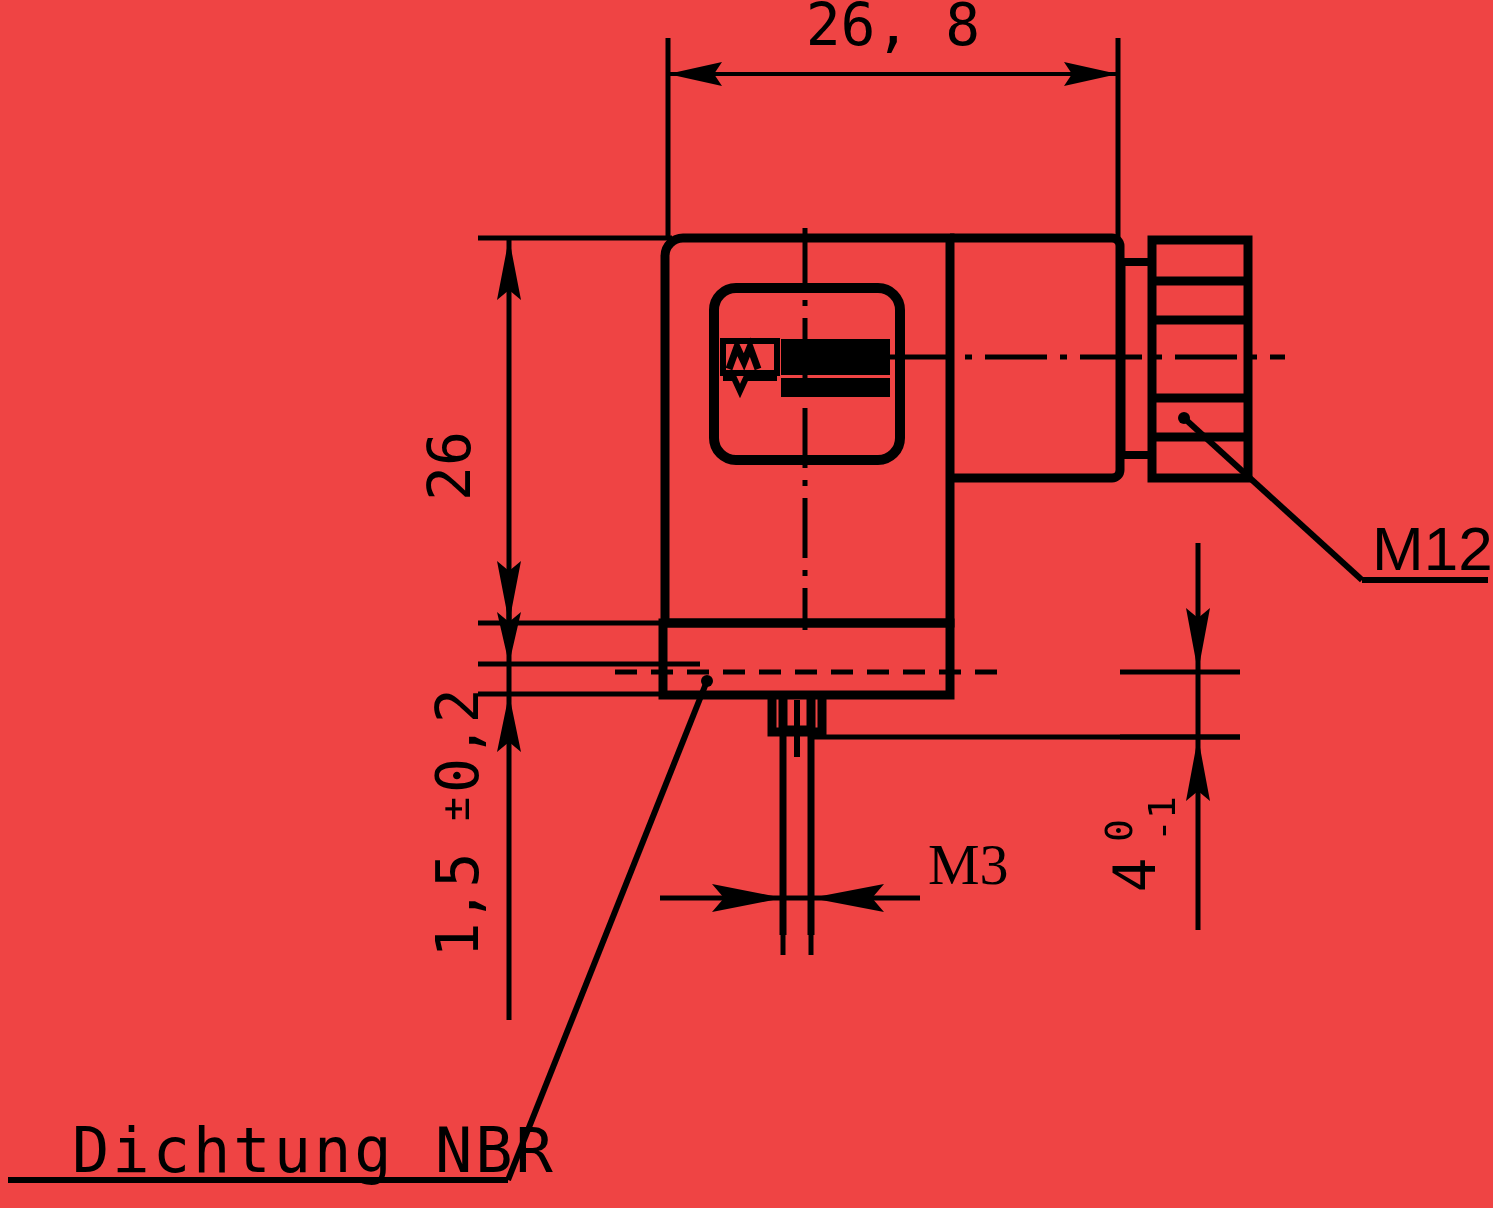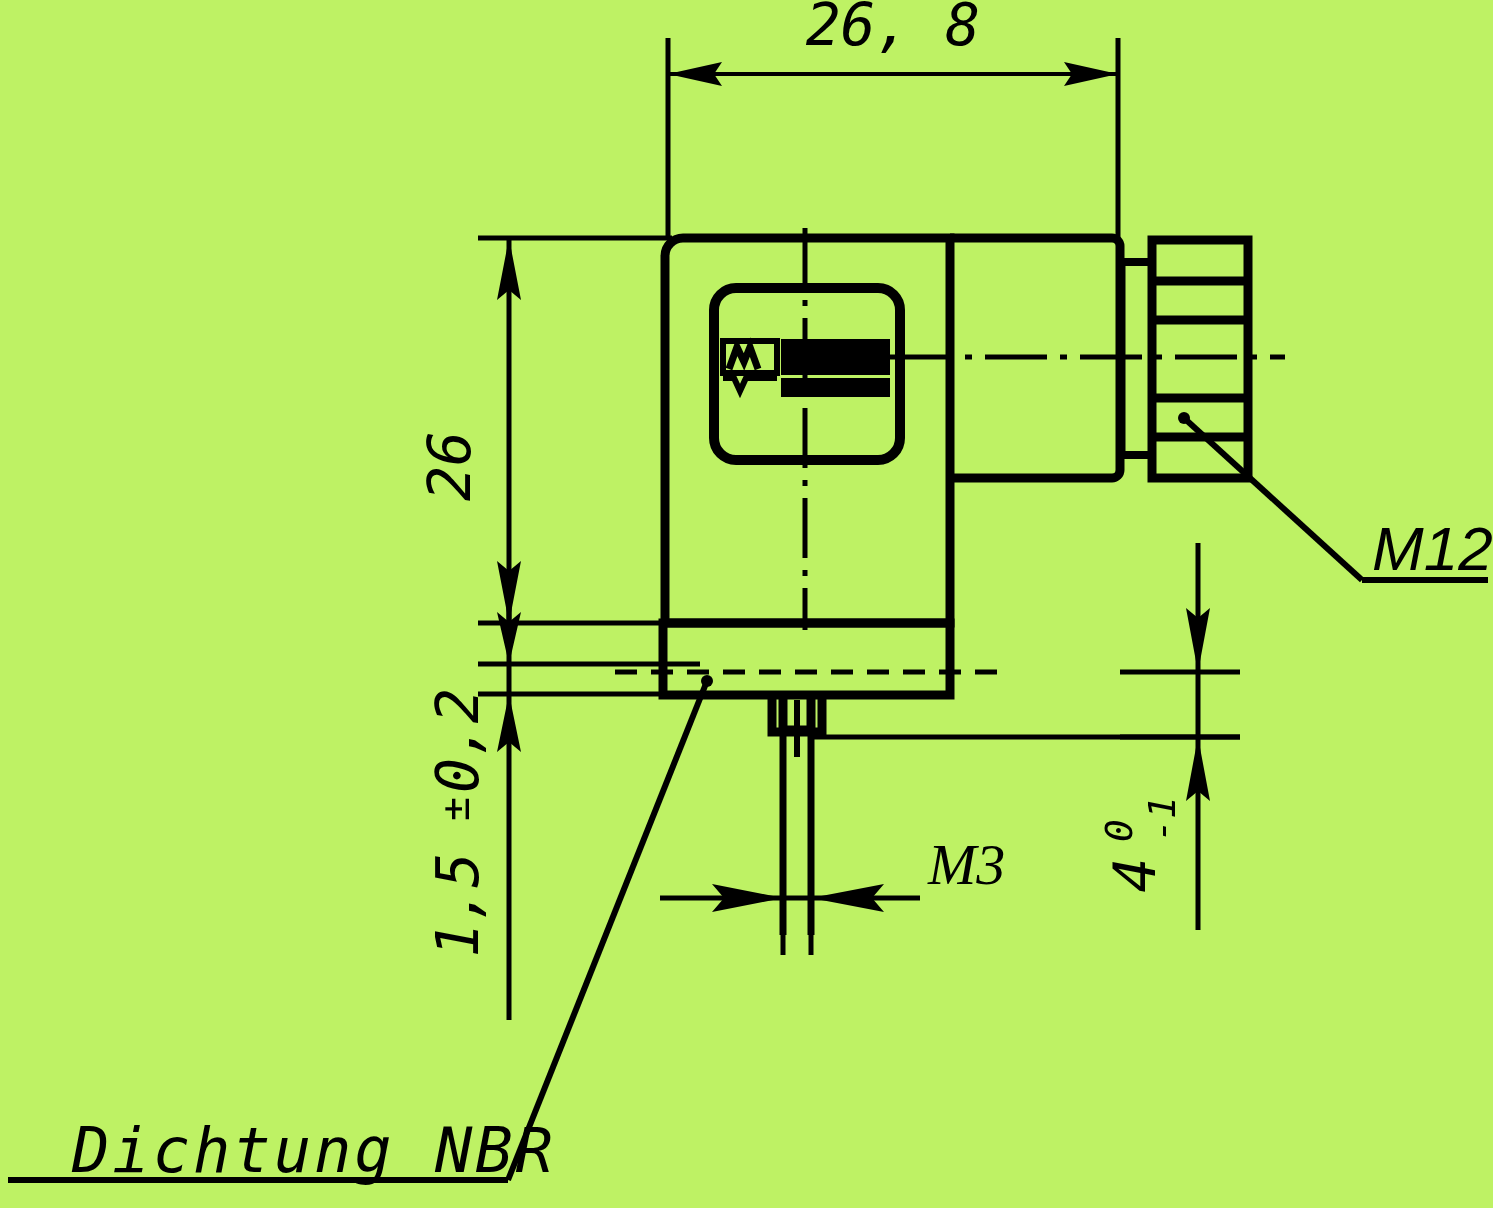--- a/index.html
+++ b/index.html
@@ -8,23 +8,22 @@
     padding: 0;
     background: #ffffff;
   }
   body {
     font-family: "DejaVu Sans Mono", monospace;
   }
   #drawing-root {
     position: relative;
     width: 1493px;
     height: 1208px;
-    background: #bef264;
+    background: #ef4444;
     overflow: hidden;
-    font-style: italic;
   }
   svg#drawing-svg {
     position: absolute;
     left: 0;
     top: 0;
     width: 1493px;
     height: 1208px;
     display: block;
   }
   .txt-mono {

